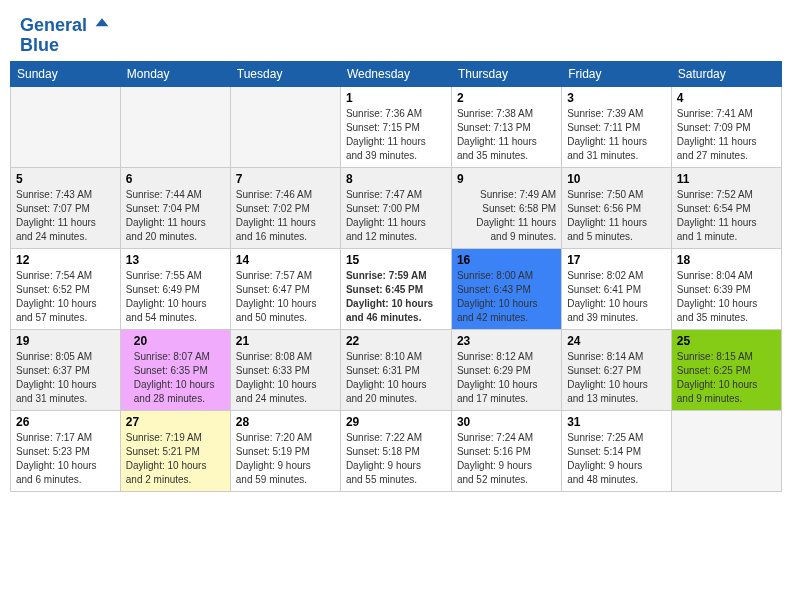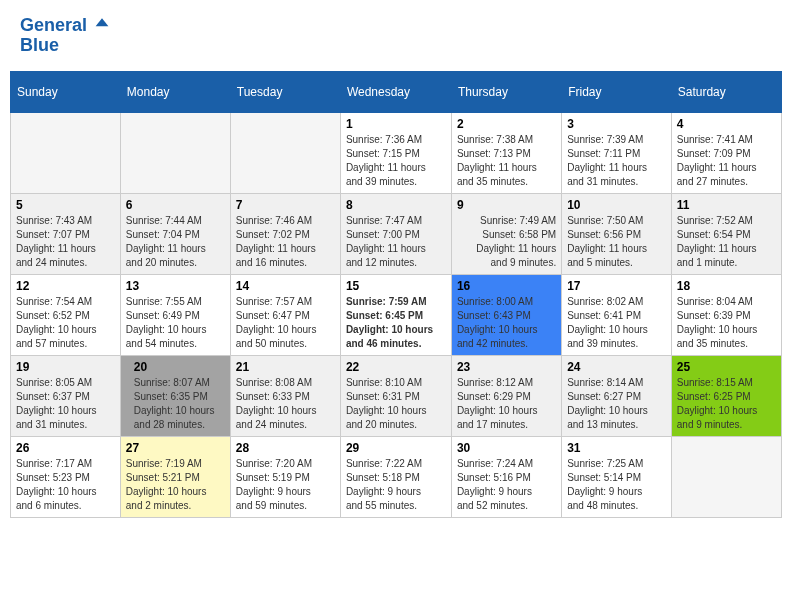--- a/index.html
+++ b/index.html
@@ -7,21 +7,20 @@
       font-family: Arial, sans-serif;
       background: #fff;
       width: 792px;
       min-height: 612px;
       padding: 10px;
     }
     .header {
       display: flex;
       justify-content: space-between;
       align-items: flex-end;
-      margin-bottom: 10px;
       padding: 5px 10px;
     }
     .logo {
       display: flex;
       align-items: center;
     }
     .logo-text {
       font-size: 18px;
       font-weight: bold;
       color: #333;
@@ -49,21 +48,21 @@
     }
     .calendar {
       width: 100%;
       border-collapse: collapse;
       font-size: 10.5px;
     }
     .calendar th {
       background: #1a5fa8;
       color: #fff;
       text-align: left;
-      padding: 13px 6px;
+      padding: 5px 6px;
       font-size: 12px;
       font-weight: normal;
       border: 1px solid #1a5fa8;
     }
     .calendar td {
       vertical-align: top;
       border: 1px solid #ccc;
       padding: 4px 5px;
       width: 113px;
       min-height: 85px;
@@ -260,21 +259,21 @@
         </td>
       </tr>
       <tr>
         <td style="background: rgb(240, 240, 240);">
           <span class="day-number">19</span>
           <div class="day-info" style="white-space: pre-line;">Sunrise: 8:05 AM
 Sunset: 6:37 PM
 Daylight: 10 hours
 and 31 minutes.</div>
         </td>
-        <td style="background: #a3a3a3; padding-left: 13px;">
+        <td style="background: #f0abfc; padding-left: 13px;">
           <span class="day-number">20</span>
           <div class="day-info" style="white-space: pre-line;">Sunrise: 8:07 AM
 Sunset: 6:35 PM
 Daylight: 10 hours
 and 28 minutes.</div>
         </td>
         <td style="background: rgb(240, 240, 240);">
           <span class="day-number">21</span>
           <div class="day-info" style="white-space: pre-line;">Sunrise: 8:08 AM
 Sunset: 6:33 PM

